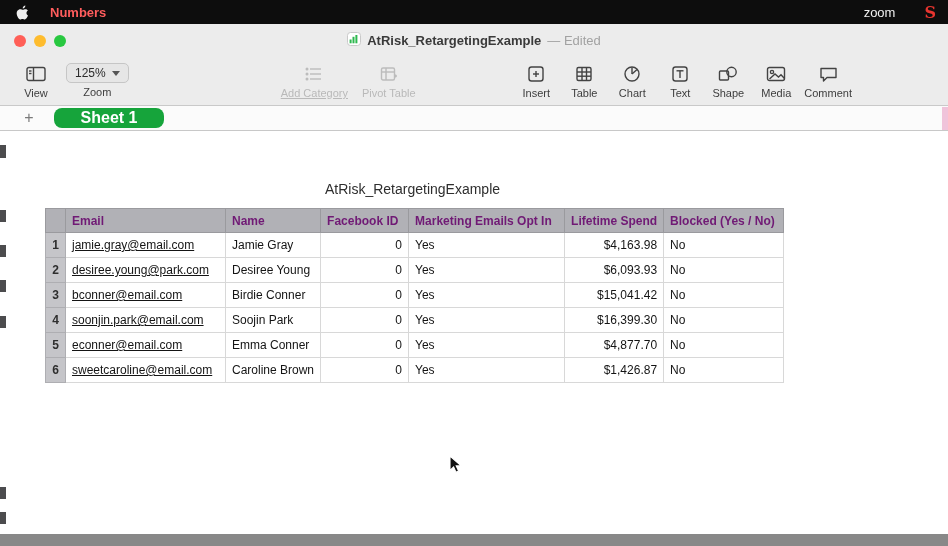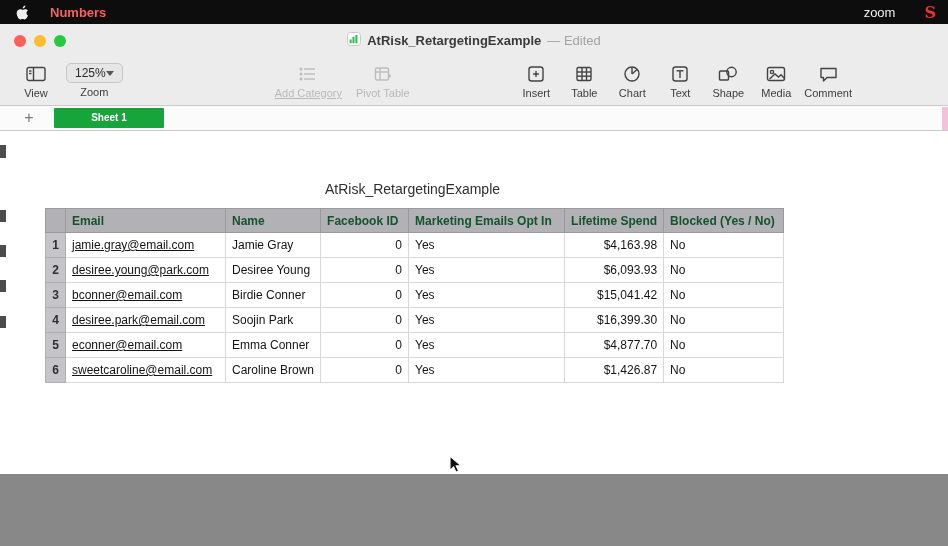--- a/index.html
+++ b/index.html
@@ -1,17 +1,17 @@
 <!DOCTYPE html>
 <html><head>
 <meta charset="utf-8">
 <style>
   * { margin:0; padding:0; box-sizing:border-box; }
   body { background:#888; font-family:"Liberation Sans", sans-serif; }
-  .screen { width:948px; height:474px; position:relative; overflow:hidden; background:#fff; margin:0 auto; }
+  .screen { width:948px; height:534px; position:relative; overflow:hidden; background:#fff; margin:0 auto; }
 
   
   .menubar { height:24px; background:#0d0d0d; color:#ececec; display:flex; align-items:center;
              font-size:13px; padding:0 12px; }
   .menubar .apple { display:flex; align-items:center; padding:0 10px 0 4px; }
   .menubar .appname { font-weight:bold; color:#ff5d5d; padding:0 11px; }
   .menubar .mitem { padding:0 11px; cursor:default; }
   .menubar .mright { margin-left:auto; display:flex; align-items:center; gap:18px; }
   .menubar .zoomword { color:#f0f0f0; }
   .menubar .slogo { color:#e8352f; font-weight:bold; font-size:16px; font-family:"DejaVu Serif", serif; }
@@ -27,37 +27,37 @@
 
   
   .toolbar { height:48px; background:#ececec; border-bottom:1px solid #c9c9c9; display:flex; align-items:flex-start; padding:5px 0 0 16px; }
   .tool { display:flex; flex-direction:column; align-items:center; font-size:11px; color:#3d3d3d; min-width:40px; }
   .tool .ic { height:22px; display:flex; align-items:center; justify-content:center; }
   .tool .lbl { margin-top:2px; white-space:nowrap; }
   .tool.disabled { color:#b9b9b9; }
   .tool svg { stroke:#434343; fill:none; stroke-width:1.4; }
   .tool.disabled svg { stroke:#bcbcbc; }
   .zoomctl { display:flex; flex-direction:column; align-items:center; margin-left:10px; font-size:11px; color:#3d3d3d; }
-  .zoombtn { height:20px; background:#e6e6e6; border:1px solid #c6c6c6; border-radius:5px; display:flex; align-items:center; gap:0; padding:0 8px; font-size:12px; color:#2c2c2c; }
+  .zoombtn { height:20px; background:#e6e6e6; border:1px solid #c6c6c6; border-radius:5px; display:flex; align-items:center; gap:6px; padding:0 8px; font-size:12px; color:#2c2c2c; }
   .caret { width:0; height:0; border-left:4px solid transparent; border-right:4px solid transparent; border-top:5px solid #555; }
   .zoomctl .lbl { margin-top:3px; }
   .grp-addcat { margin-left:152px;text-decoration:underline; }
   .grp-pivot { margin-left:14px; }
   .toolbar-right { display:flex; gap:8px; margin-left:auto; margin-right:96px; }
 
   
   .sheetbar { height:25px; background:#fbfbfb; border-bottom:1px solid #c8c8c8; display:flex; align-items:center; padding-left:20px; position:relative; }
   .addsheet { color:#7a7a7a; font-size:16px; width:18px; text-align:center; }
-  .sheettab { margin-left:16px; width:110px; height:20px; border-radius:1px; background:#16a43b; color:#fff; font-size:10px; font-weight:bold; text-align:center; line-height:20px; }
+  .sheettab { margin-left:16px; width:110px; height:20px; border-radius:8px; background:#16a43b; color:#fff; font-size:16px; font-weight:bold; text-align:center; line-height:20px; }
 
   
   .canvas { position:relative; height:414px; background:#ffffff; }
   .table-title { position:absolute; left:45px; width:735px; top:50px; text-align:center; font-size:14px; color:#2e2e2e; }
   table.sheet { position:absolute; left:45px; top:77px; border-collapse:collapse; font-size:12px; table-layout:fixed; }
-  table.sheet th.hdr { background:#b1b1b6; border:1px solid #9a9a9e; font-weight:bold; text-align:left; padding:4px 6px; color:#14532d; height:24px; white-space:nowrap; overflow:hidden; }
+  table.sheet th.hdr { background:#b1b1b6; border:1px solid #9a9a9e; font-weight:bold; text-align:left; padding:4px 6px; color:#701a75; height:24px; white-space:nowrap; overflow:hidden; }
   table.sheet th.corner { background:#b1b1b6; border:1px solid #9a9a9e; }
   table.sheet th.rownum { background:#c5c5c9; border:1px solid #aeaeb2; font-weight:bold; color:#2e2e2e; text-align:center; padding:4px 2px; }
   table.sheet td { background:#fff; border:1px solid #d8d8d8; padding:4px 6px; color:#141414; height:25px; white-space:nowrap; overflow:hidden; }
   table.sheet td.email { text-decoration:underline; }
   table.sheet td.num { text-align:right; }
 
   
   .cursor { position:absolute; left:449px; top:324px; pointer-events:none; }
   .artifact { position:absolute; left:0; width:6px; background:#4c4c4e; }
   .artifact-pink { position:absolute; right:0; top:107px; width:6px; height:23px; background:#f0c3da; }
@@ -272,21 +272,21 @@
             <th class="rownum">3</th>
             <td class="email">bconner@email.com</td>
             <td>Birdie Conner</td>
             <td class="num">0</td>
             <td>Yes</td>
             <td class="num">$15,041.42</td>
             <td>No</td>
           </tr>
           <tr>
             <th class="rownum">4</th>
-            <td class="email">desiree.park@email.com</td>
+            <td class="email">soonjin.park@email.com</td>
             <td>Soojin Park</td>
             <td class="num">0</td>
             <td>Yes</td>
             <td class="num">$16,399.30</td>
             <td>No</td>
           </tr>
           <tr>
             <th class="rownum">5</th>
             <td class="email">econner@email.com</td>
             <td>Emma Conner</td>

